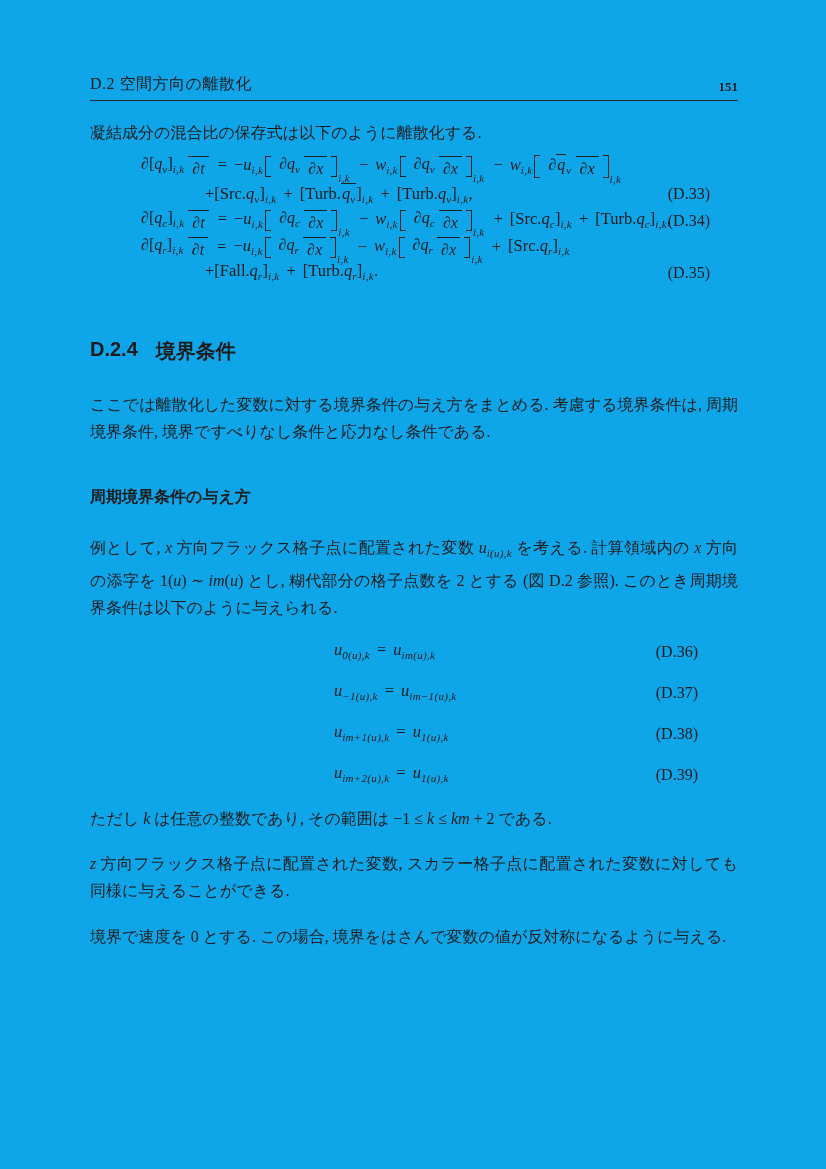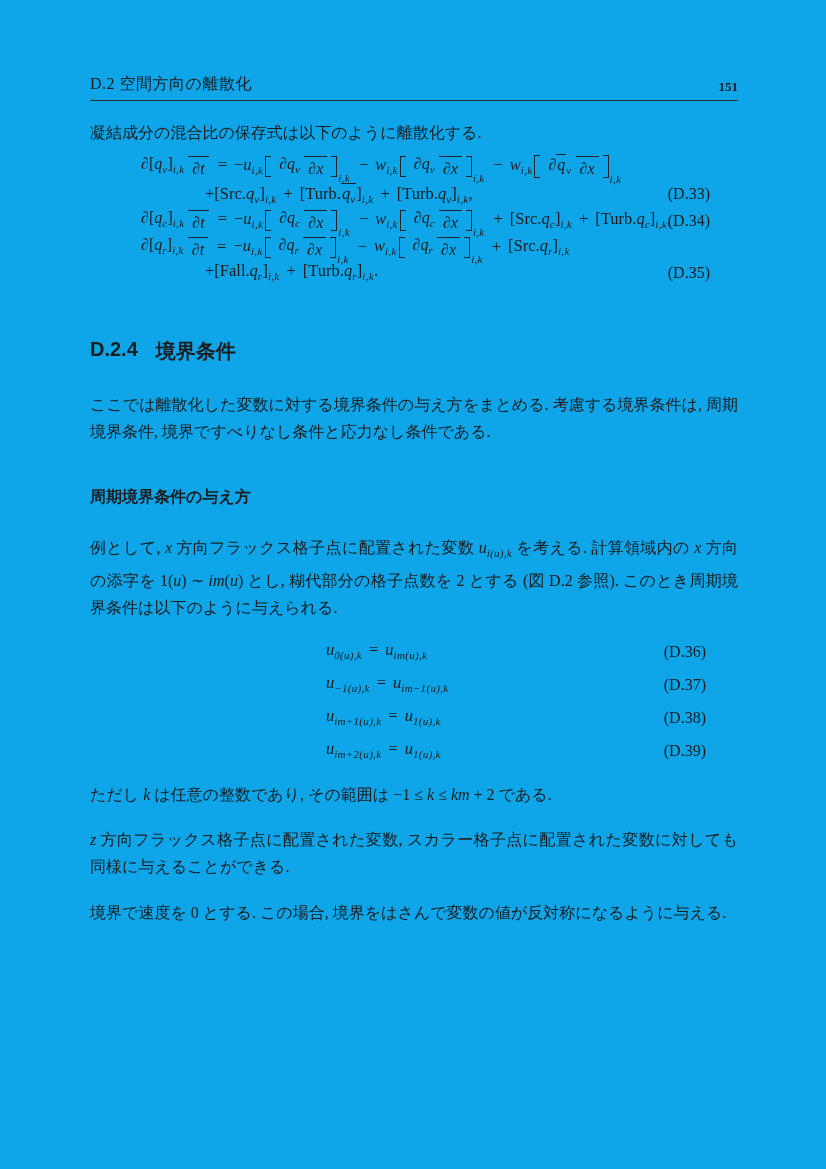--- a/index.html
+++ b/index.html
@@ -41,21 +41,21 @@
   .subsection-h{
     margin-top:42px;
     font-family:"Liberation Sans","DejaVu Sans",sans-serif;
     font-weight:bold;font-size:16px;
   }
 
   
   .eqblock{margin-top:8px;}
   .pbcblock{margin-top:16px;}
   .eqrow{position:relative;margin:4px 0;line-height:1;}
-  .pbcblock .eqrow{height:29px;display:flex;align-items:center;margin:4px;}
+  .pbcblock .eqrow{height:29px;display:flex;align-items:center;margin:12px;}
   .toks{display:inline-block;white-space:nowrap;font-size:16.5px;}
   .eqnum{
     position:absolute;right:28px;top:50%;
     transform:translateY(-50%);
     font-size:16px;
   }
 
   
   .mj{font-size:16px;margin-top:30px;}
   .mrm{font-style:normal;}

